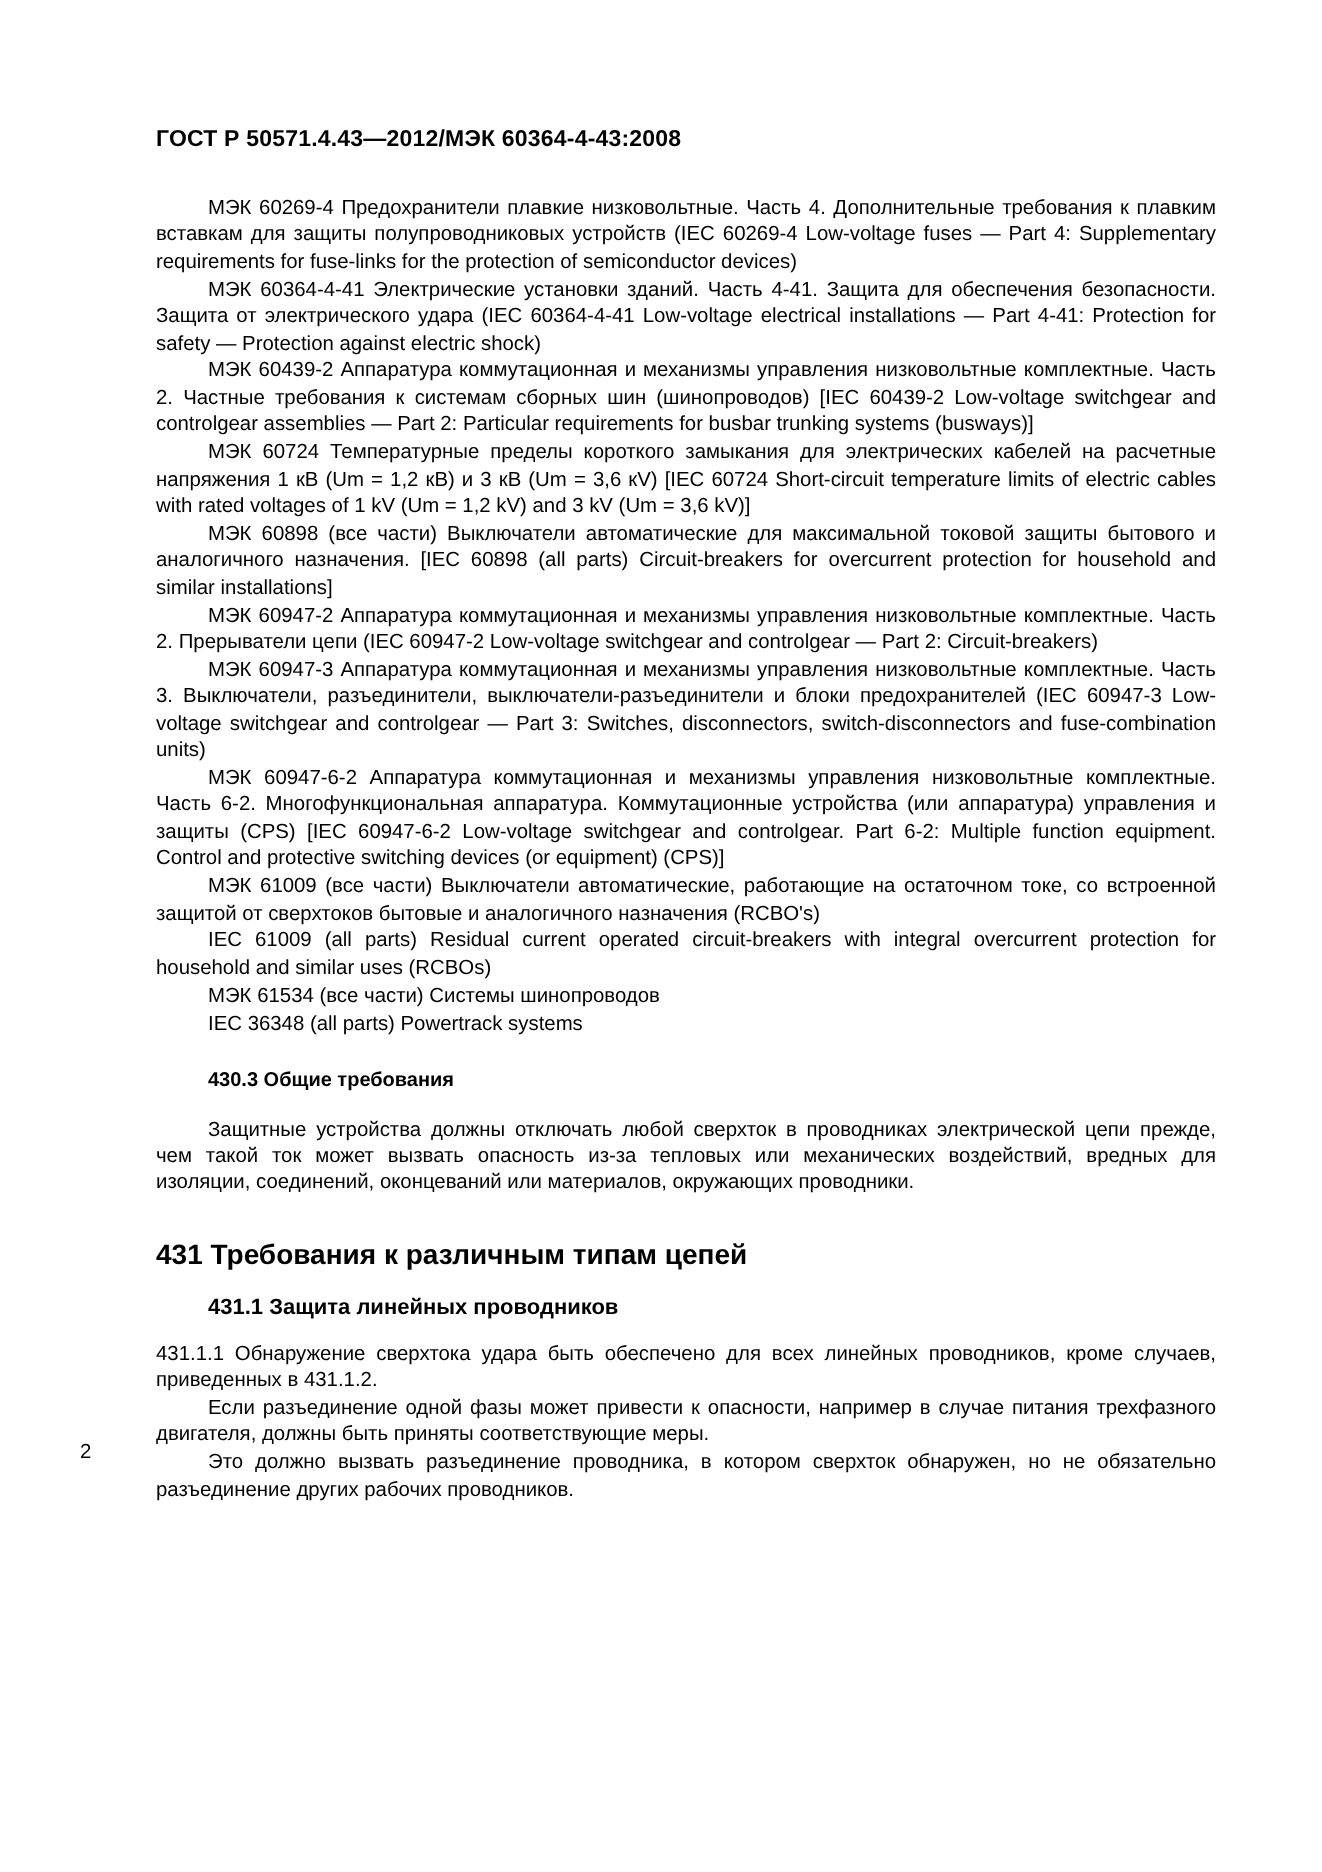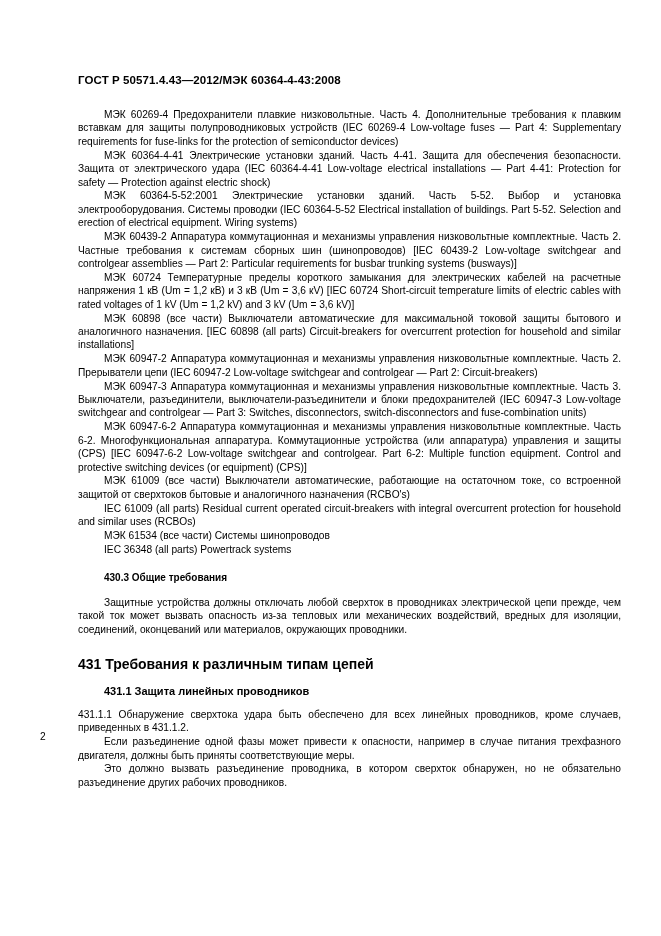--- a/index.html
+++ b/index.html
@@ -10,25 +10,25 @@
   body {
     width: 661px;
     height: 936px;
     font-family: "Liberation Sans", sans-serif;
     color: #000000;
     position: relative;
     overflow: hidden;
   }
   .page {
     position: absolute;
-    left: 0; top: 14px;
+    left: 0; top: 4px;
     width: 661px;
     height: 776px;
     box-sizing: border-box;
-    padding: 60px 40px 30px 78px;
+    padding: 60px 53px 30px 78px;
   }
   .doc-header {
     font-size: 11.5px;
     font-weight: bold;
     letter-spacing: 0.1px;
     margin-bottom: 22px;
     white-space: nowrap;
   }
   .body-text {
     font-size: 10.2px;
@@ -69,21 +69,20 @@
 <body>
 
 <div class="page">
 
   <div class="doc-header">ГОСТ Р 50571.4.43—2012/МЭК 60364-4-43:2008</div>
 
   <div class="body-text">
 
     <p class="para ind">МЭК 60269-4  Предохранители плавкие низковольтные. Часть 4. Дополнительные требования к плавким вставкам для защиты полупроводниковых устройств (IEC 60269-4  Low-voltage fuses — Part 4: Supplementary requirements for fuse-links for the protection of semiconductor devices)</p>
     <p class="para ind">МЭК 60364-4-41  Электрические установки зданий. Часть 4-41. Защита для обеспечения безопасности. Защита от электрического удара (IEC 60364-4-41  Low-voltage electrical installations — Part 4-41: Protection for safety — Protection against electric shock)</p>
-    <p class="para ind">МЭК 60364-5-52:2001  Электрические установки зданий. Часть 5-52. Выбор и установка электрооборудования. Системы проводки (IEC 60364-5-52  Electrical installation of buildings. Part 5-52. Selection and erection of electrical equipment. Wiring systems)</p>
     <p class="para ind">МЭК 60439-2  Аппаратура коммутационная и механизмы управления низковольтные комплектные. Часть 2. Частные требования к системам сборных шин (шинопроводов) [IEC 60439-2 Low-voltage switchgear and controlgear assemblies — Part 2: Particular requirements for busbar trunking systems (busways)]</p>
     <p class="para ind">МЭК 60724  Температурные пределы короткого замыкания для электрических кабелей на расчетные напряжения 1 кВ (Um = 1,2 кВ) и 3 кВ (Um = 3,6 кV) [IEC 60724  Short-circuit temperature limits of electric cables with rated voltages of 1 kV (Um = 1,2 kV) and 3 kV (Um = 3,6 kV)]</p>
     <p class="para ind">МЭК 60898 (все части)  Выключатели автоматические для максимальной токовой защиты бытового и аналогичного назначения.  [IEC 60898  (all parts) Circuit-breakers  for overcurrent protection for household and similar installations]</p>
     <p class="para ind">МЭК 60947-2  Аппаратура коммутационная и механизмы управления низковольтные комплектные. Часть 2. Прерыватели цепи (IEC 60947-2 Low-voltage  switchgear  and  controlgear — Part  2:  Circuit-breakers)</p>
     <p class="para ind">МЭК 60947-3  Аппаратура коммутационная и механизмы управления низковольтные комплектные. Часть 3. Выключатели,  разъединители,  выключатели-разъединители  и  блоки  предохранителей (IEC  60947-3  Low-voltage  switchgear  and  controlgear — Part  3:  Switches,  disconnectors,  switch-disconnectors and fuse-combination units)</p>
     <p class="para ind">МЭК 60947-6-2  Аппаратура коммутационная и механизмы управления низковольтные комплектные. Часть 6-2. Многофункциональная аппаратура. Коммутационные устройства (или аппаратура) управления и защиты (CPS) [IEC 60947-6-2  Low-voltage switchgear and controlgear. Part 6-2: Multiple function equipment. Control and protective switching devices (or equipment) (CPS)]</p>
     <p class="para ind">МЭК 61009 (все части)  Выключатели автоматические, работающие на остаточном токе, со встроенной защитой от сверхтоков бытовые и аналогичного назначения (RCBO's)</p>
     <p class="para ind">IEC 61009 (all parts)  Residual current operated circuit-breakers with integral overcurrent protection for household and similar uses (RCBOs)</p>
     <p class="para ind">МЭК 61534 (все части)  Системы шинопроводов</p>
     <p class="para ind">IEC 36348 (all parts) Powertrack systems</p>

